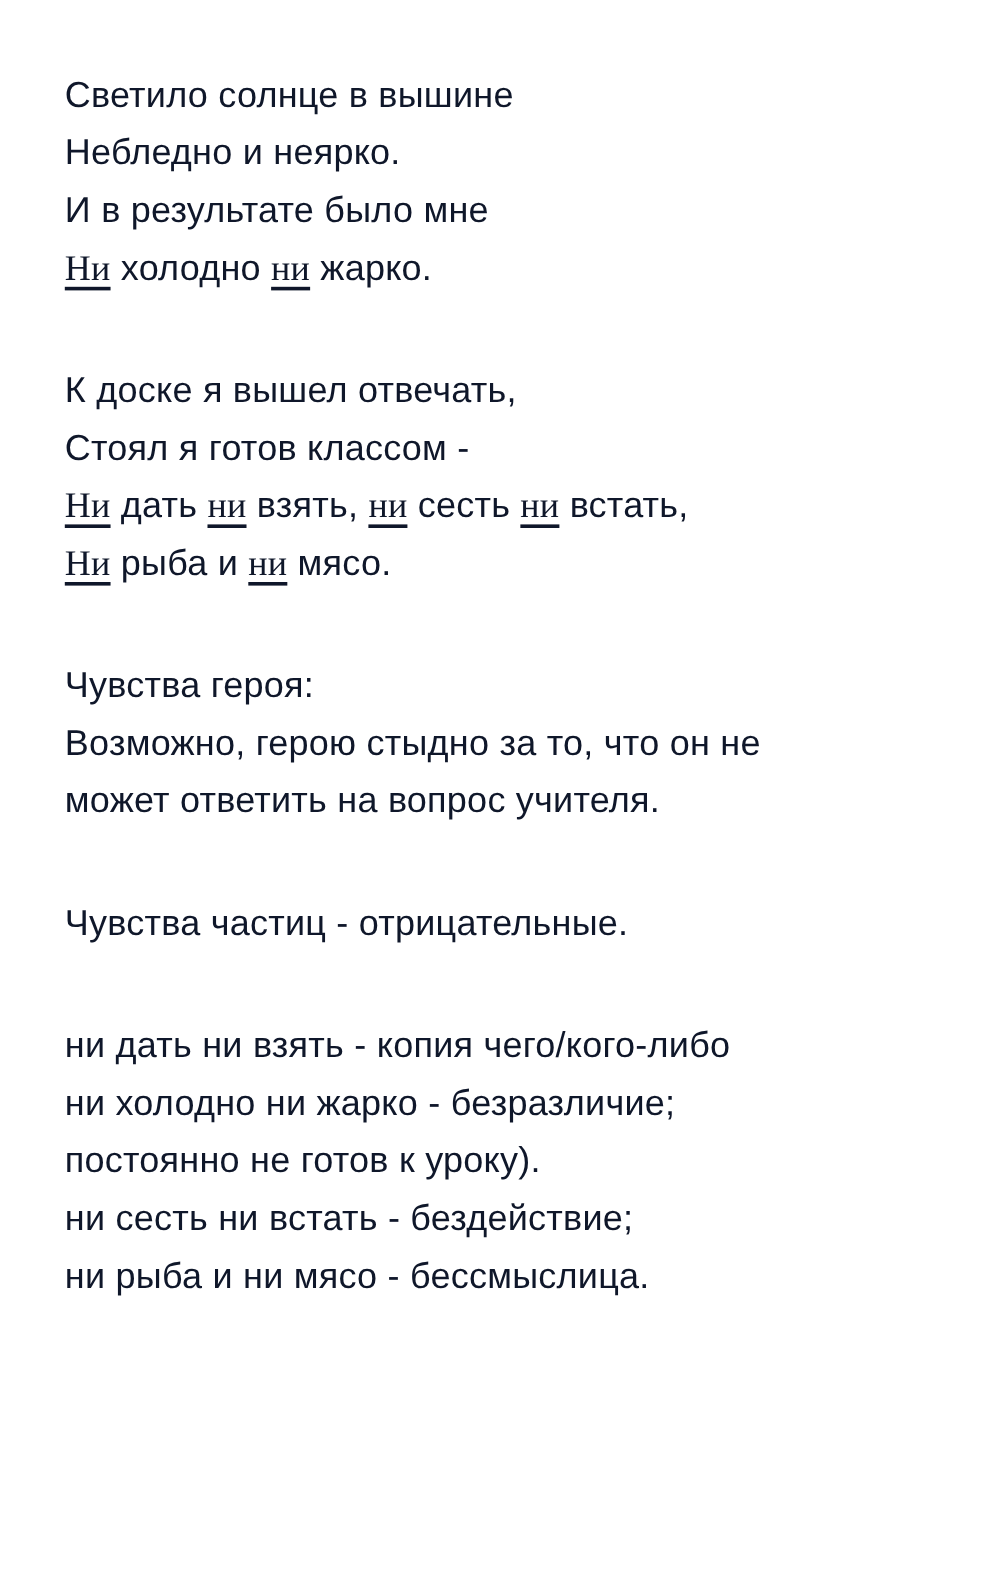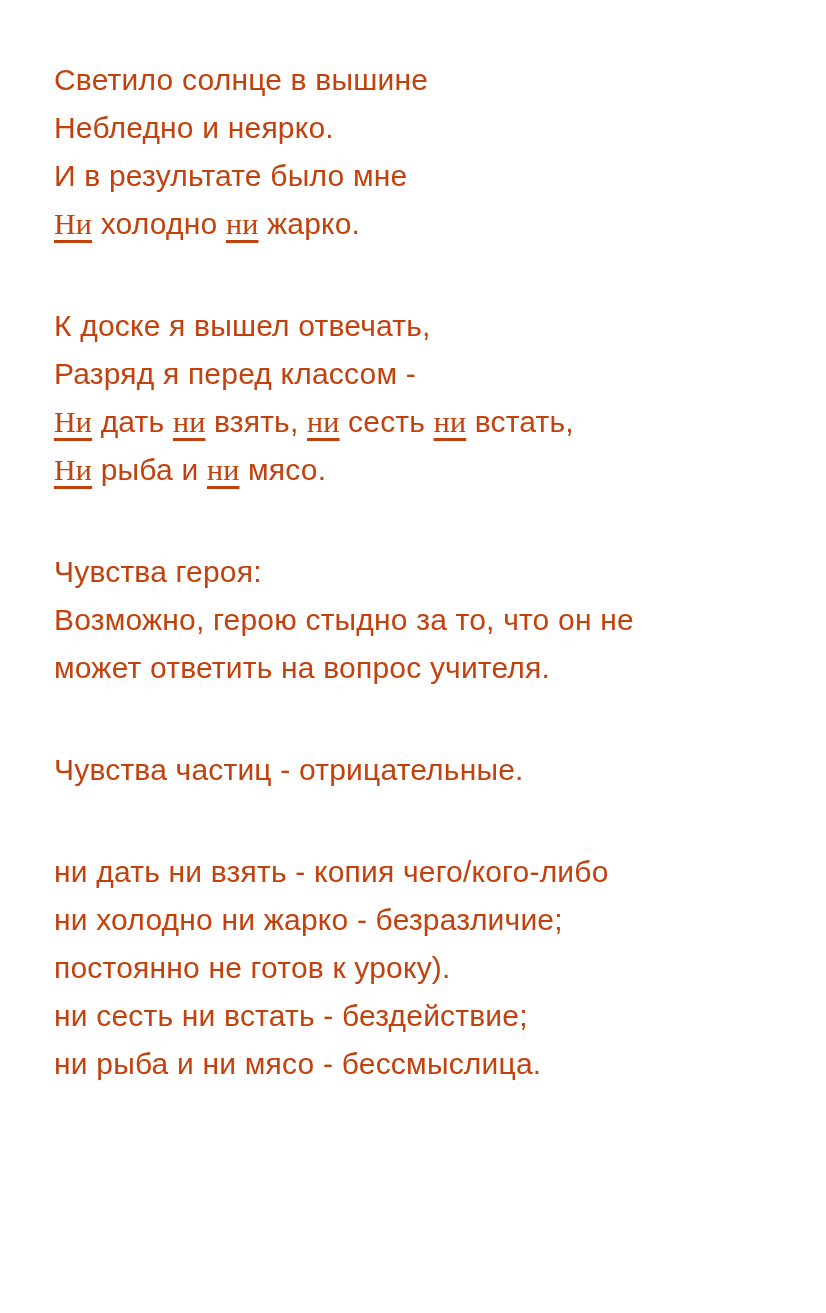--- a/index.html
+++ b/index.html
@@ -14,21 +14,21 @@
   }
   .page {
     box-sizing: border-box;
     width: 826px;
     height: 965px;
     padding: 56px 30px 0 54px;
     background: #ffffff;
     font-family: "Liberation Sans", sans-serif;
     font-size: 30px;
     line-height: 48px;
-    color: #c2410c;
+    color: #0f172a;
     letter-spacing: 0.2px;
   }
   .para {
     margin: 0 0 54px 0;
   }
   .line {
     margin: 0;
     padding: 0;
     white-space: nowrap;
   }
@@ -46,21 +46,21 @@
 
   <div class="para">
     <p class="line"><span>Светило солнце в вышине</span></p>
     <p class="line"><span>Небледно и неярко.</span></p>
     <p class="line"><span>И в результате было мне</span></p>
     <p class="line"><span class="u">Ни</span><span> холодно </span><span class="u">ни</span><span> жарко.</span></p>
   </div>
 
   <div class="para">
     <p class="line"><span>К доске я вышел отвечать,</span></p>
-    <p class="line"><span>Разряд я перед классом -</span></p>
+    <p class="line"><span>Стоял я готов классом -</span></p>
     <p class="line"><span class="u">Ни</span><span> дать </span><span class="u">ни</span><span> взять, </span><span class="u">ни</span><span> сесть </span><span class="u">ни</span><span> встать,</span></p>
     <p class="line"><span class="u">Ни</span><span> рыба и </span><span class="u">ни</span><span> мясо.</span></p>
   </div>
 
   <div class="para">
     <p class="line"><span>Чувства героя:</span></p>
     <p class="line"><span>Возможно, герою стыдно за то, что он не</span></p>
     <p class="line"><span>может ответить на вопрос учителя.</span></p>
   </div>
 

